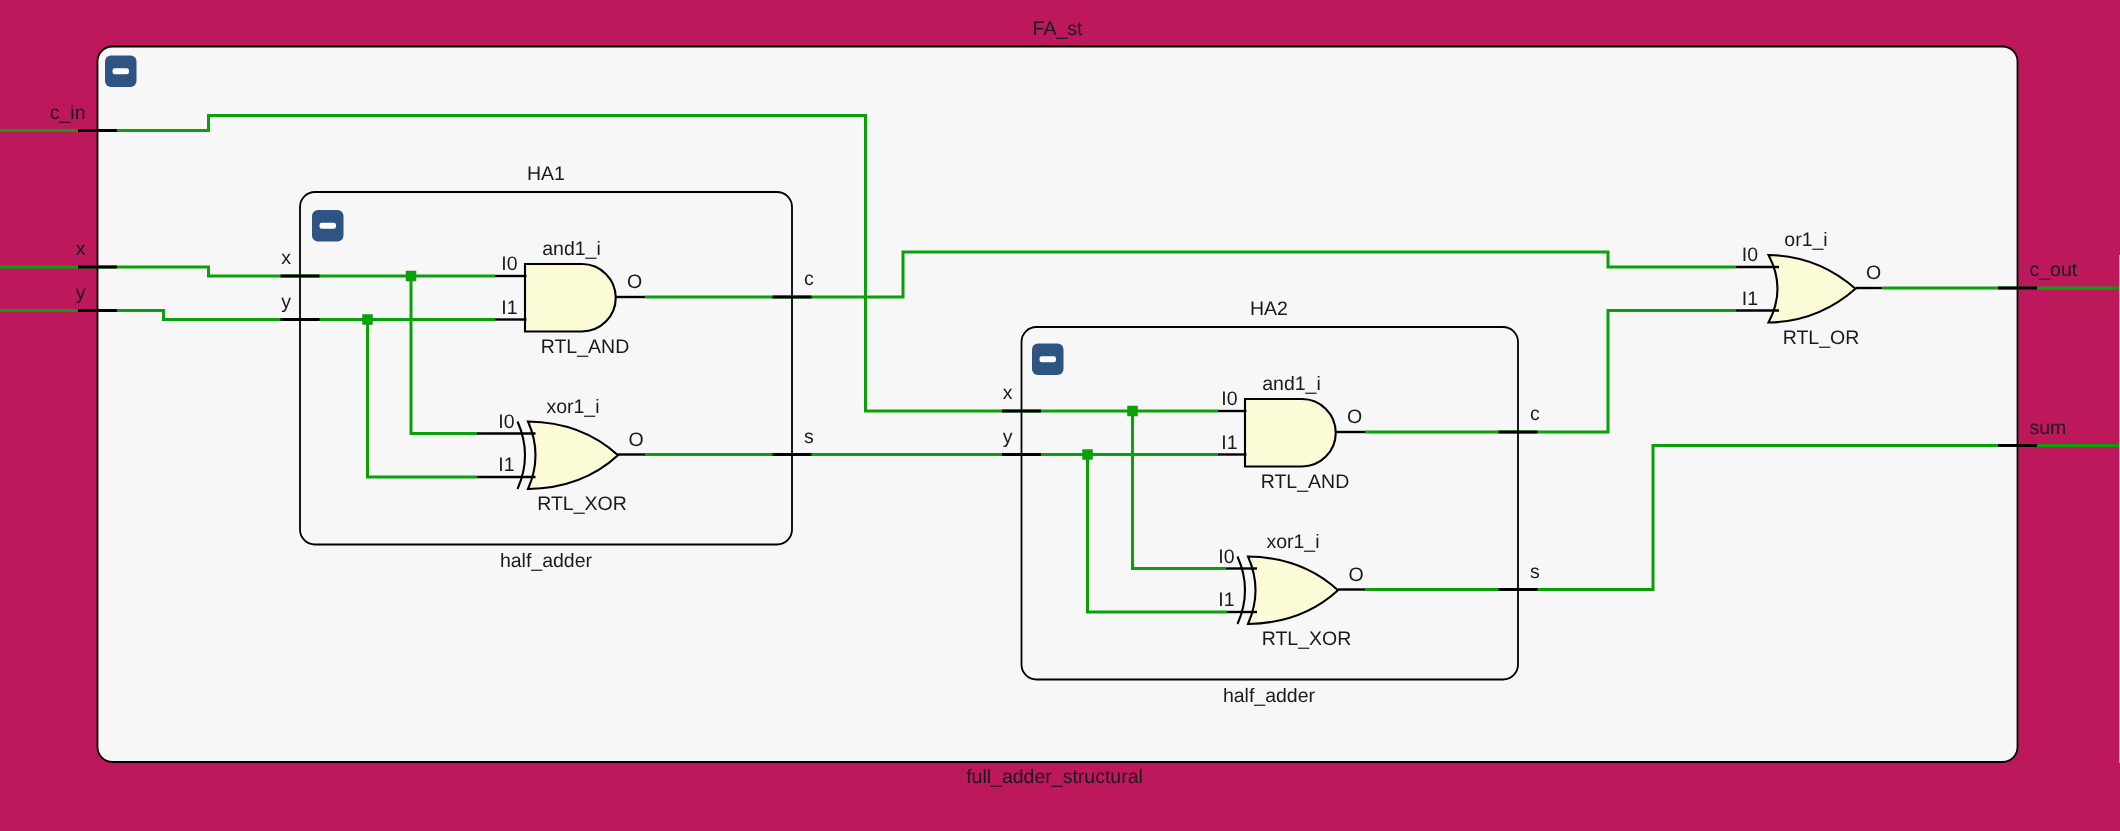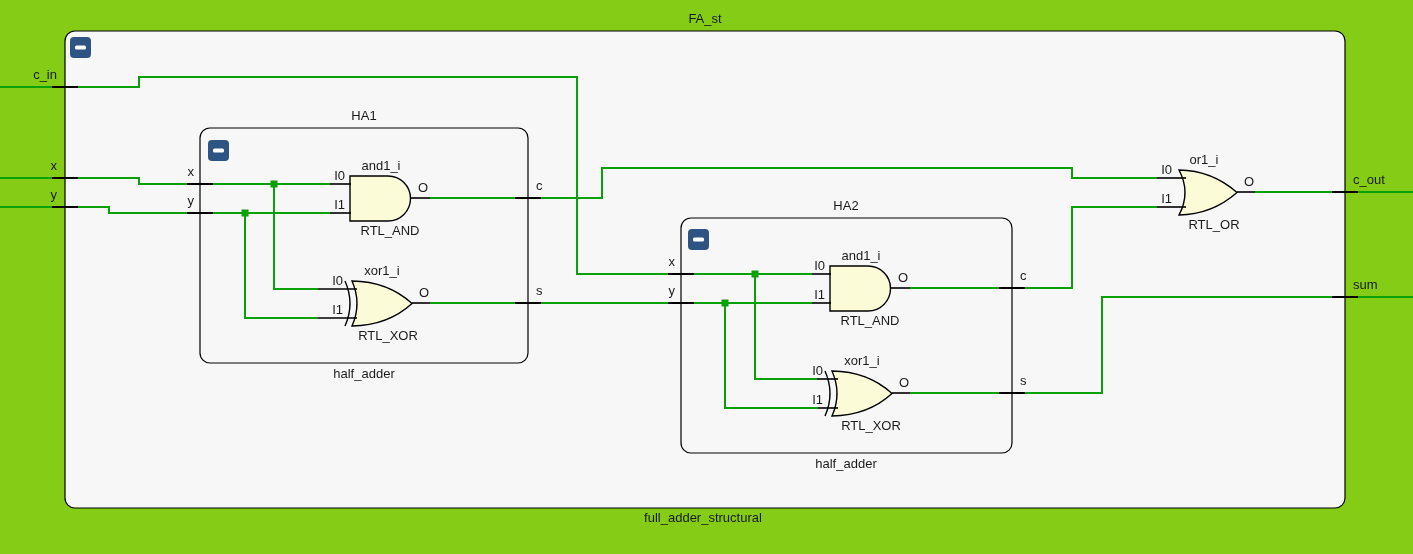--- a/index.html
+++ b/index.html
@@ -1,16 +1,16 @@
 <!DOCTYPE html>
 <html style="--wire: #0aa00a; --gate_fill: #fbfbd7; --box_fill: #f7f7f7; --collapse_button: #2d5482; --border: #000000;"><head>
 <meta charset="utf-8">
 <style>
   html,body{margin:0;padding:0;background:#fff;}
-  .canvas-wrap{position:relative;width:1413px;height:554px;background:#84cc16;overflow:hidden;}
+  .canvas-wrap{position:relative;width:1413px;height:554px;background:#be185d;overflow:hidden;}
   svg{display:block;}
   svg text{font-family:"Liberation Sans",sans-serif;font-size:13px;fill:#1a1a1a;}
   .box{fill:var(--box_fill,#f7f7f7);stroke:#000;stroke-width:1.2;}
   .gate{fill:var(--gate_fill,#fbfbd7);stroke:#000;stroke-width:1.4;}
   .gate-arc{fill:none;stroke:#000;stroke-width:1.4;}
   .wire{fill:none;stroke:var(--wire,#0aa00a);stroke-width:2;}
   .lead{fill:none;stroke:#000;stroke-width:1.6;}
   .tick{stroke:#000;stroke-width:2;}
   .junction{fill:var(--wire,#0aa00a);}
   .btn{fill:var(--collapse_button,#2d5482);}

